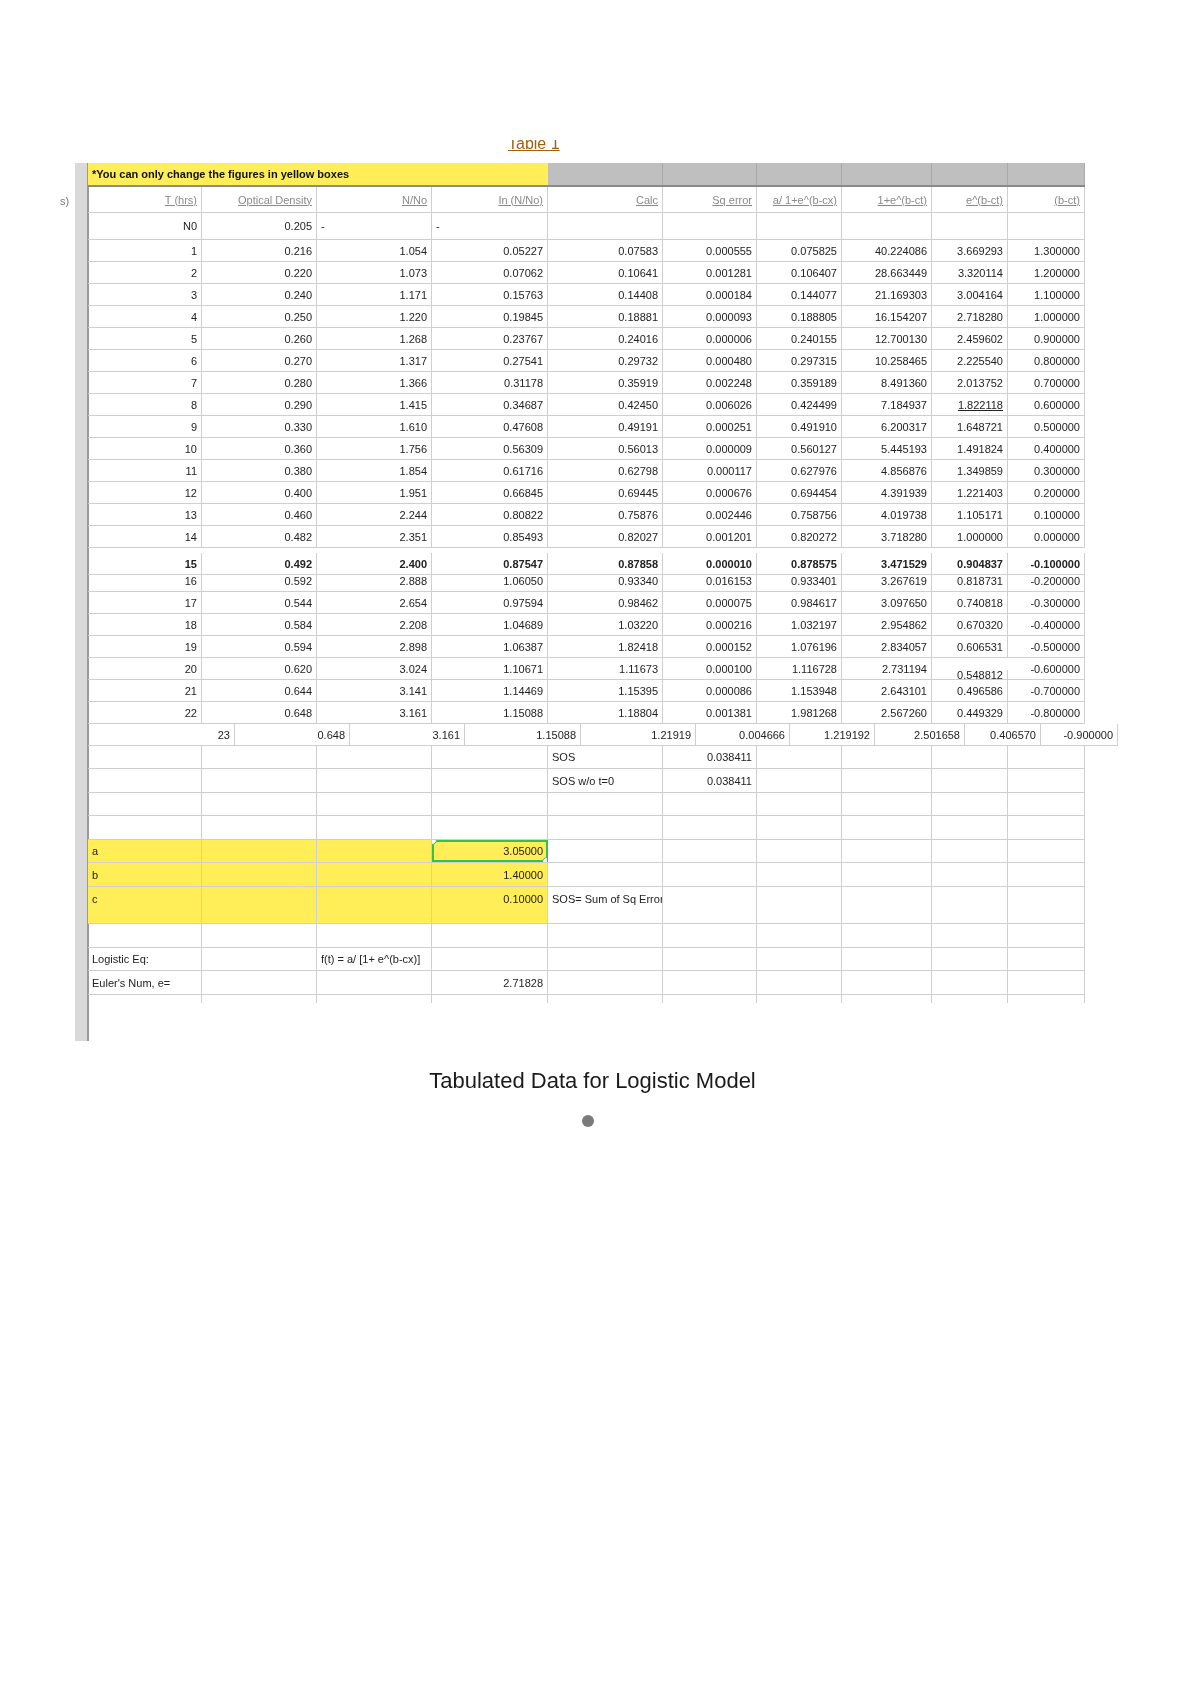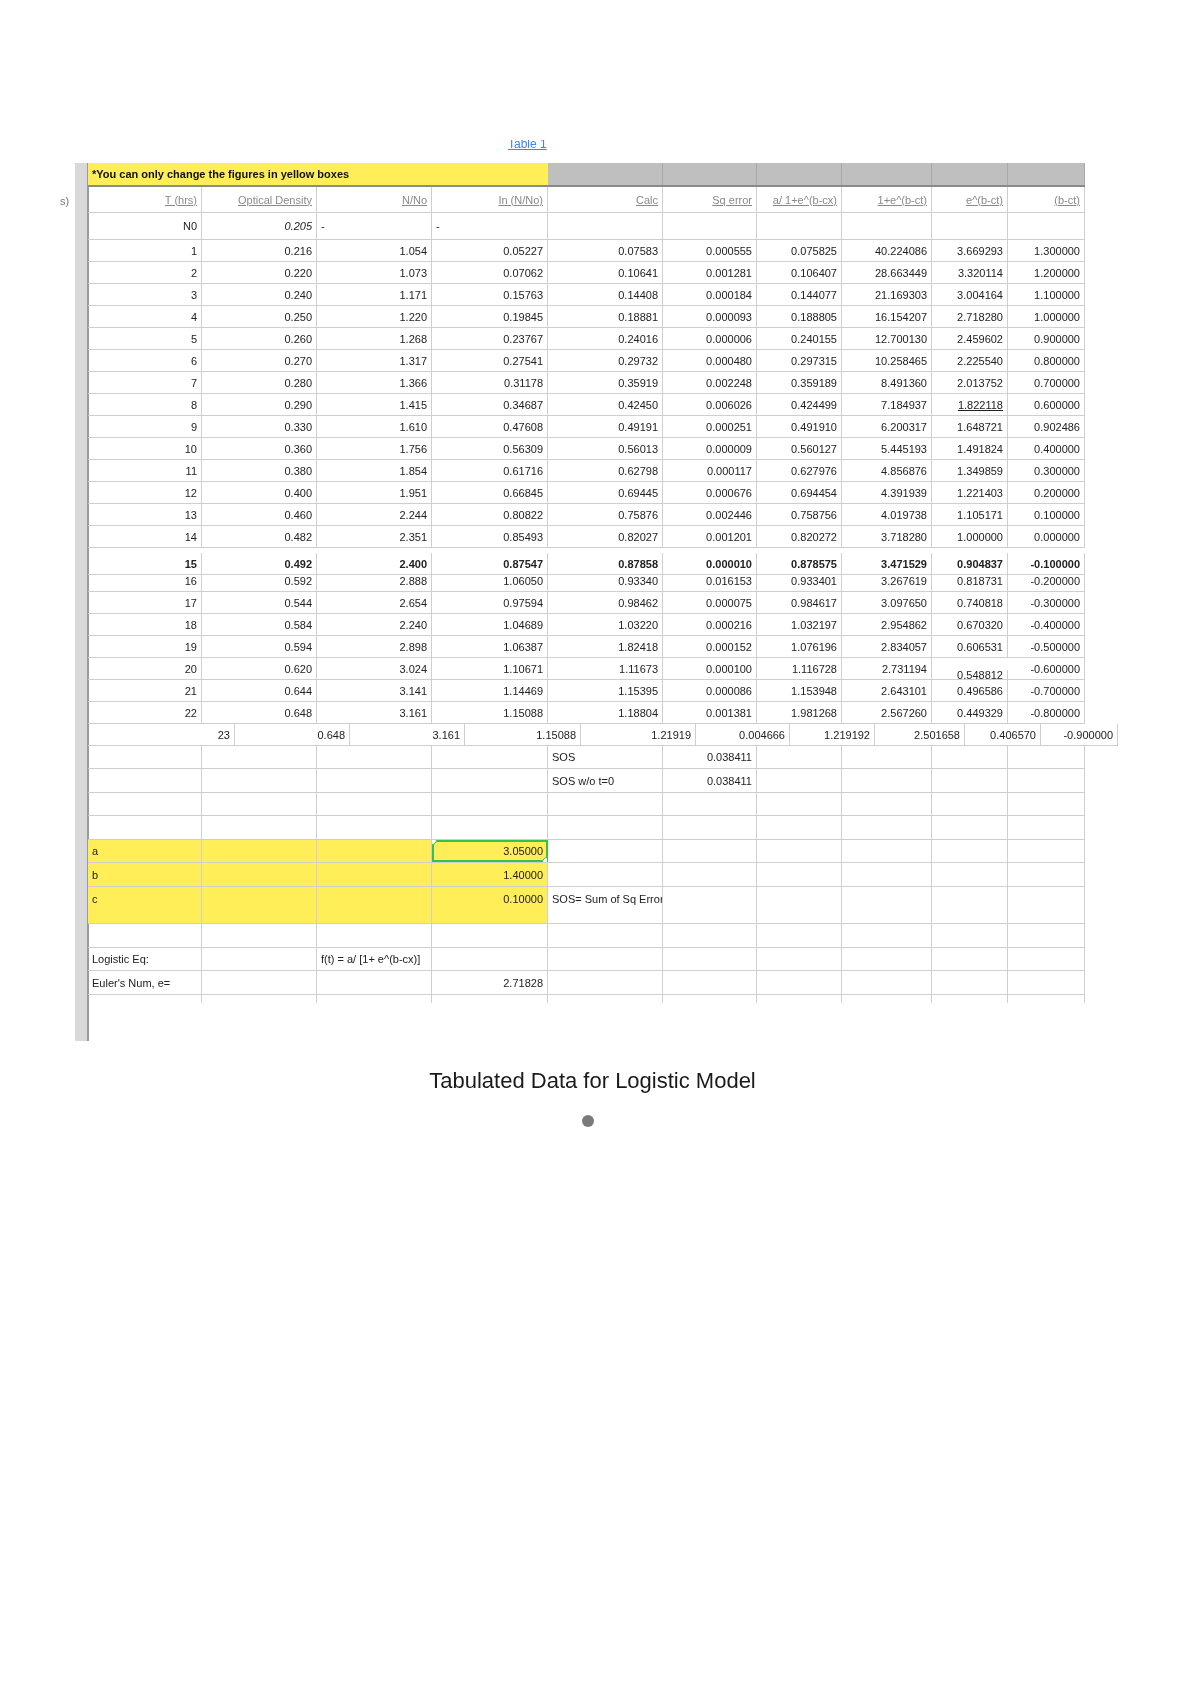--- a/index.html
+++ b/index.html
@@ -1,18 +1,18 @@
 <!DOCTYPE html>
 <html><head>
 <meta charset="utf-8">
 <style>
   html, body { margin:0; padding:0; background:#ffffff; }
   body { width:1185px; height:1684px; position:relative; overflow:hidden;
          font-family:"Liberation Sans", sans-serif; color:#222; }
-  .table-title { position:absolute; left:508px; top:140px; font-size:12px; color:#3b82f6;
+  .table-title { position:absolute; left:508px; top:140px; font-size:16px; color:#a16207;
                  height:12px; overflow:hidden; line-height:8px;text-decoration:underline; }
   .sheet { position:absolute; left:75px; top:163px; }
   .rowhdr { position:absolute; left:0; width:12px; background:#d9d9d9; border-right:2px solid #9a9a9a; }
   .grid { position:absolute; left:13px; top:0; }
   .r { position:absolute; left:0; display:flex; border-bottom:1px solid #cfcfcf; box-sizing:border-box; }
   .c { box-sizing:border-box; border-right:1px solid #cfcfcf; font-size:11px; padding:0 4px;
        display:flex; align-items:center; justify-content:flex-end; white-space:nowrap; overflow:hidden; }
   .c.l { justify-content:flex-start; }
   .c.top { align-items:flex-start; padding-top:6px; }
   .hdr .c { color:#8a8a8a; text-decoration:underline; font-size:11px; }
@@ -51,21 +51,21 @@
         <div class="c" style="width: 116px;">In (N/No)</div>
         <div class="c" style="width: 115px;">Calc</div>
         <div class="c" style="width: 94px;">Sq error</div>
         <div class="c" style="width: 85px;">a/ 1+e^(b-cx)</div>
         <div class="c" style="width: 90px;">1+e^(b-ct)</div>
         <div class="c" style="width: 76px;">e^(b-ct)</div>
         <div class="c" style="width: 77px;">(b-ct)</div>
       </div>
       <div class="r " style="top: 50px; height: 27px;">
         <div class="c" style="width: 114px;">N0</div>
-        <div class="c" style="width: 115px; font-style: italic;">0.205</div>
+        <div class="c" style="width: 115px;">0.205</div>
         <div class="c l" style="width: 115px;">-</div>
         <div class="c l" style="width: 116px;">-</div>
         <div class="c" style="width: 115px;"></div>
         <div class="c" style="width: 94px;"></div>
         <div class="c" style="width: 85px;"></div>
         <div class="c" style="width: 90px;"></div>
         <div class="c" style="width: 76px;"></div>
         <div class="c" style="width: 77px;"></div>
       </div>
       <div class="r " style="top: 77px; height: 22px;">
@@ -167,21 +167,21 @@
       <div class="r " style="top: 253px; height: 22px;">
         <div class="c" style="width: 114px;">9</div>
         <div class="c" style="width: 115px;">0.330</div>
         <div class="c" style="width: 115px;">1.610</div>
         <div class="c" style="width: 116px;">0.47608</div>
         <div class="c" style="width: 115px;">0.49191</div>
         <div class="c" style="width: 94px;">0.000251</div>
         <div class="c" style="width: 85px;">0.491910</div>
         <div class="c" style="width: 90px;">6.200317</div>
         <div class="c" style="width: 76px;">1.648721</div>
-        <div class="c" style="width: 77px;">0.902486</div>
+        <div class="c" style="width: 77px;">0.500000</div>
       </div>
       <div class="r " style="top: 275px; height: 22px;">
         <div class="c" style="width: 114px;">10</div>
         <div class="c" style="width: 115px;">0.360</div>
         <div class="c" style="width: 115px;">1.756</div>
         <div class="c" style="width: 116px;">0.56309</div>
         <div class="c" style="width: 115px;">0.56013</div>
         <div class="c" style="width: 94px;">0.000009</div>
         <div class="c" style="width: 85px;">0.560127</div>
         <div class="c" style="width: 90px;">5.445193</div>
@@ -268,21 +268,21 @@
         <div class="c" style="width: 115px;">0.98462</div>
         <div class="c" style="width: 94px;">0.000075</div>
         <div class="c" style="width: 85px;">0.984617</div>
         <div class="c" style="width: 90px;">3.097650</div>
         <div class="c" style="width: 76px;">0.740818</div>
         <div class="c" style="width: 77px;">-0.300000</div>
       </div>
       <div class="r " style="top: 451px; height: 22px;">
         <div class="c" style="width: 114px;">18</div>
         <div class="c" style="width: 115px;">0.584</div>
-        <div class="c" style="width: 115px;">2.240</div>
+        <div class="c" style="width: 115px;">2.208</div>
         <div class="c" style="width: 116px;">1.04689</div>
         <div class="c" style="width: 115px;">1.03220</div>
         <div class="c" style="width: 94px;">0.000216</div>
         <div class="c" style="width: 85px;">1.032197</div>
         <div class="c" style="width: 90px;">2.954862</div>
         <div class="c" style="width: 76px;">0.670320</div>
         <div class="c" style="width: 77px;">-0.400000</div>
       </div>
       <div class="r " style="top: 473px; height: 22px;">
         <div class="c" style="width: 114px;">19</div>

